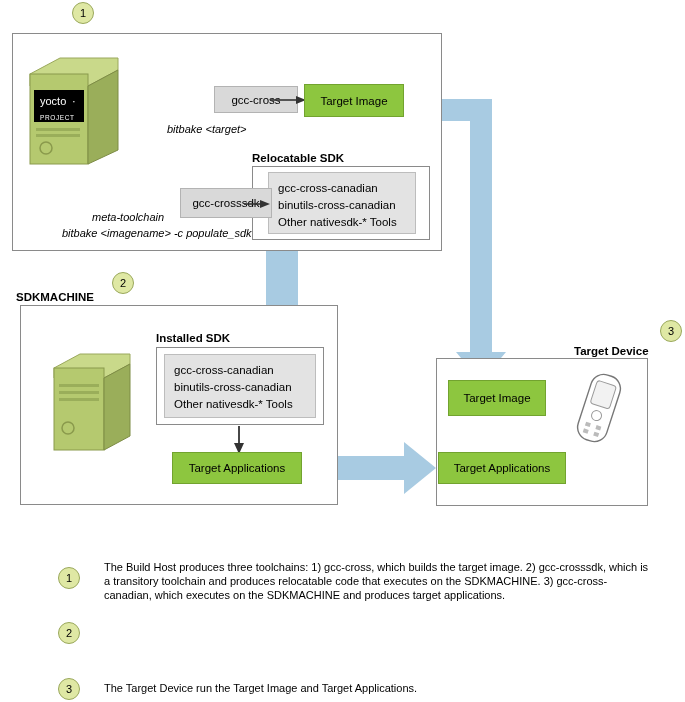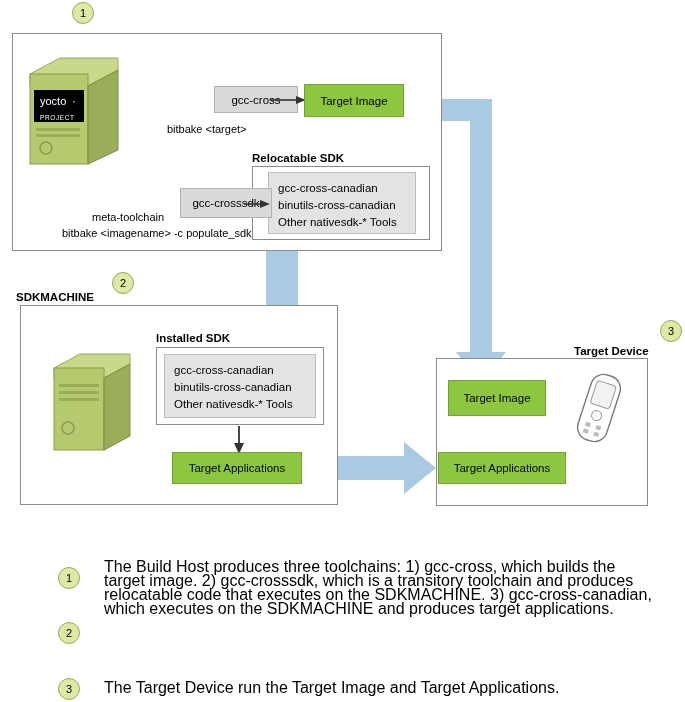--- a/index.html
+++ b/index.html
@@ -87,30 +87,31 @@
     padding: 7px 9px;
     font-size: 11.5px;
     line-height: 17px;
     color: #000;
   }
 
   .caption {
     font-size: 11px;
     color: #000;
     white-space: nowrap;
+    font-style: italic;
   }
 
   .label-bold {
     font-weight: bold;
     font-size: 11.5px;
   }
 
   
   .note-text {
-    font-size: 16px;
+    font-size: 11px;
     line-height: 14px;
     color: #000;
   }
 
   svg { display: block; }
 </style>
 </head>
 <body>
 
 <div class="stage">

